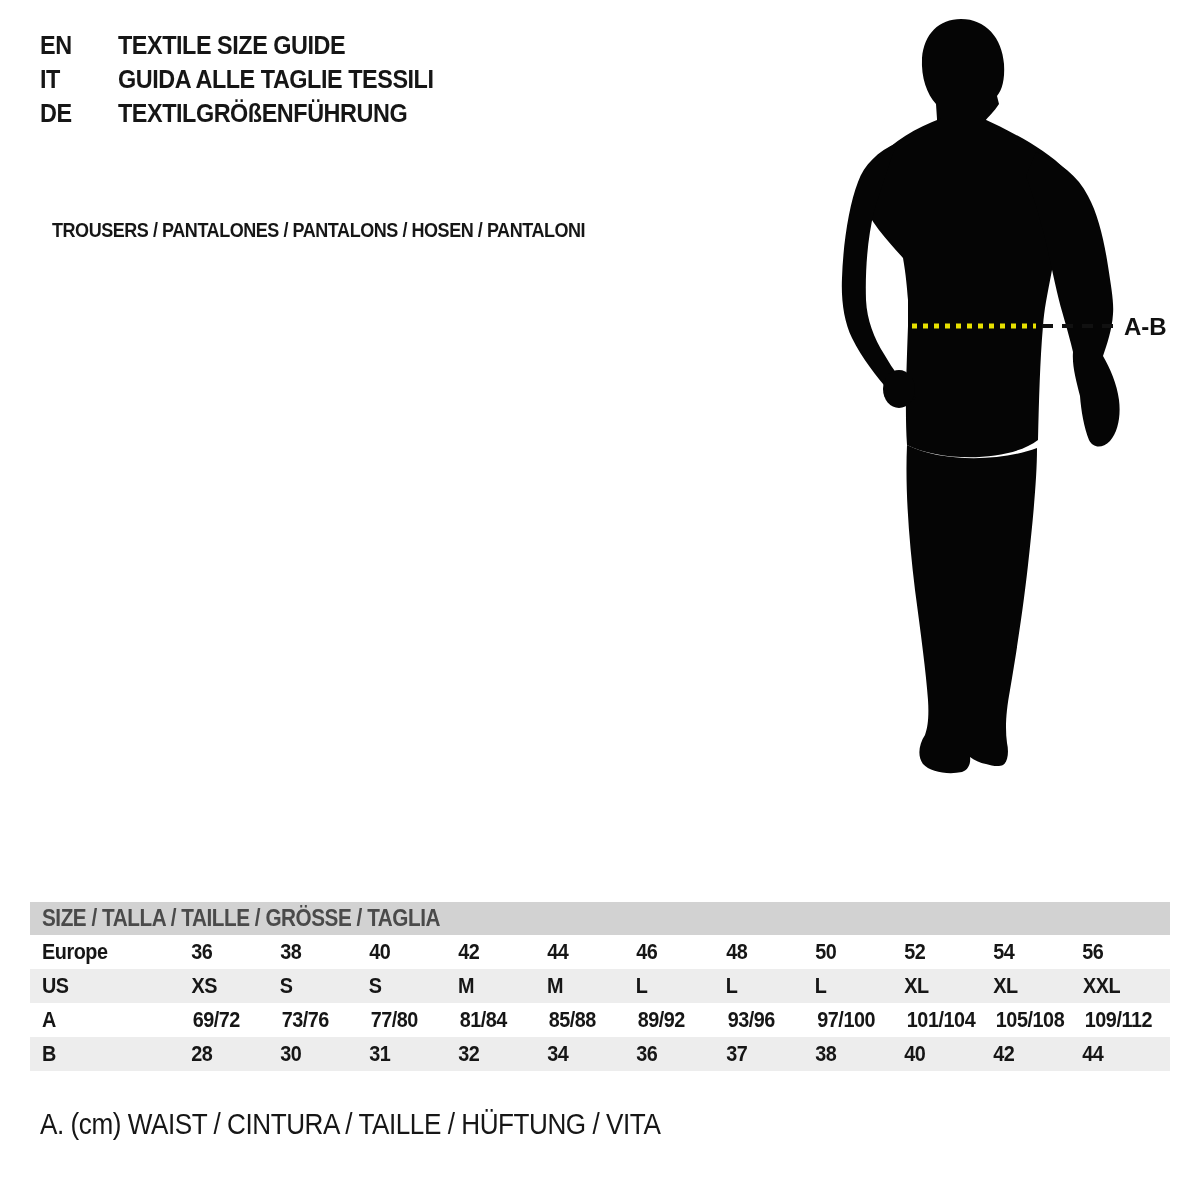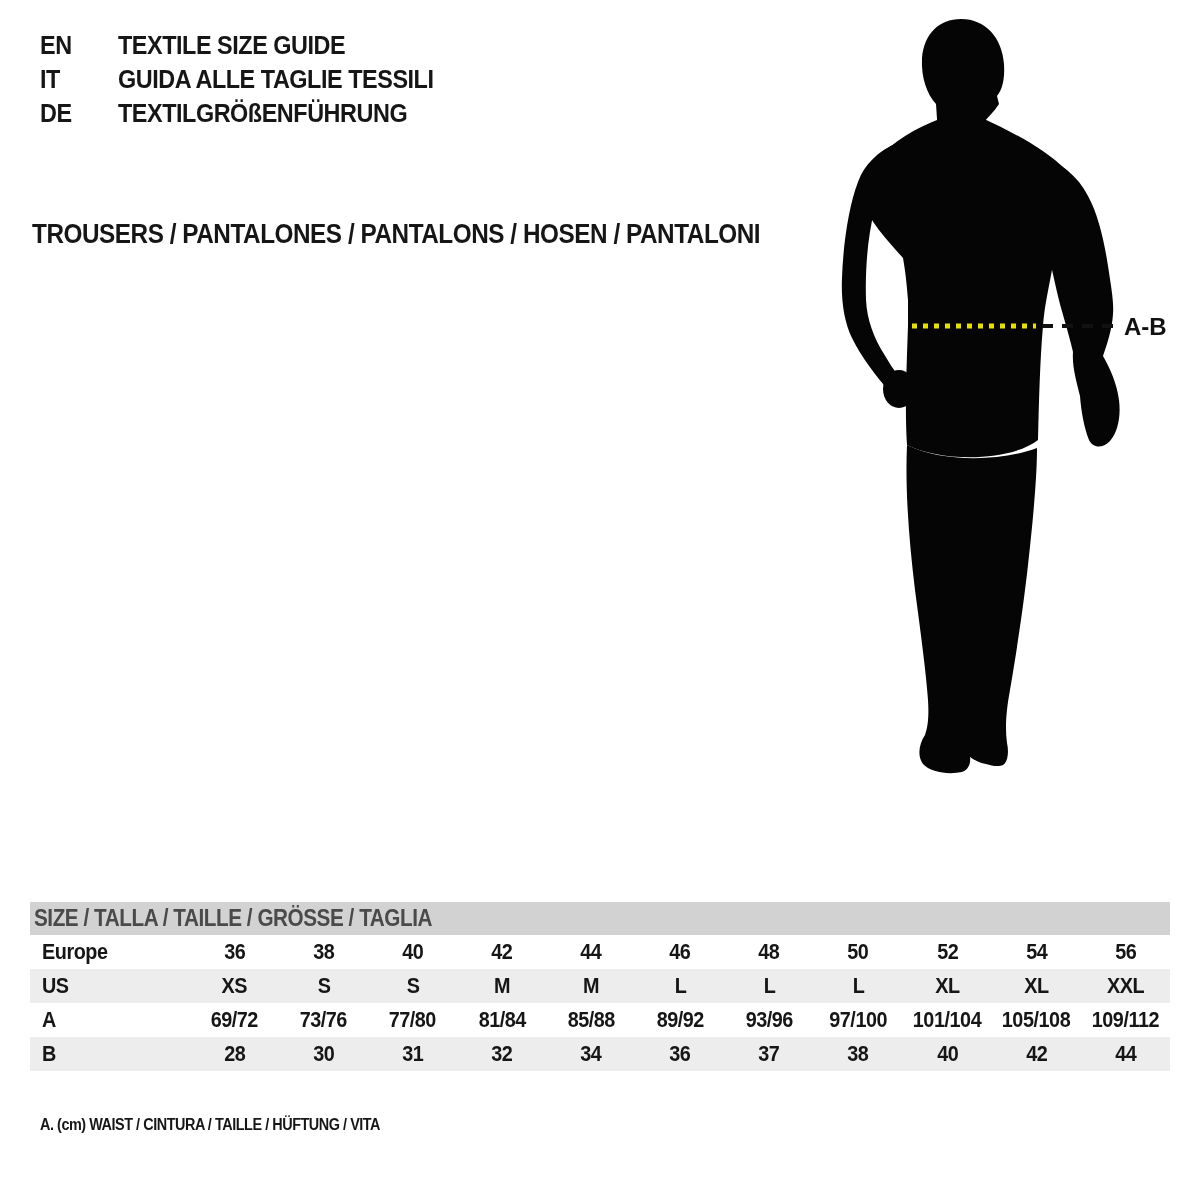--- a/index.html
+++ b/index.html
@@ -9,40 +9,40 @@
 
   .cond  { display:inline-block; transform:scaleX(.9); transform-origin:0 50%; white-space:nowrap; }
   .condc { display:inline-block; transform:scaleX(.9); transform-origin:50% 50%; white-space:nowrap; }
 
   
   .lang-block { position:absolute; left:40px; top:30px; }
   .lang-row   { display:flex; height:34px; align-items:flex-start; font-weight:bold; font-size:26px; letter-spacing:-.5px; }
   .lang-code  { width:78px; }
 
   
-  .garment { position:absolute; left:32px; top:219px; font-weight:bold; font-size:27px; letter-spacing:-.5px; }
+  .garment { position:absolute; left:52px; top:219px; font-weight:bold; font-size:20px; letter-spacing:-.5px; }
 
   
   .figure-svg { position:absolute; left:820px; top:0; width:380px; height:800px; }
   .measure-text { font-family:"Liberation Sans","DejaVu Sans",sans-serif; font-weight:bold; font-size:24px; fill:#111; }
 
   
   .section-title { position:absolute; left:40px; top:850px; font-weight:bold; font-size:23px; letter-spacing:-.5px; }
 
   
   .size-table { position:absolute; left:30px; top:902px; width:1140px; }
-  .thead { height:33px; background:#d2d2d2; color:#4a4a4a; display:flex; align-items:center; padding-left:4px;
+  .thead { height:33px; background:#d2d2d2; color:#4a4a4a; display:flex; align-items:center; padding-left:12px;
            font-weight:bold; font-size:23px; letter-spacing:-.5px; }
   .trow  { height:34px; display:flex; align-items:center; font-weight:bold; font-size:22px; letter-spacing:-.5px; }
   .trow.stripe { background:#ededed; }
   .cell-label { width:160px; padding-left:12px; }
-  .cell { flex:1; text-align:center; }
+  .cell { flex:1; text-align:left; }
 
   
-  .footnotes { position:absolute; left:40px; top:1106px; font-weight:bold; font-size:16px; letter-spacing:-.5px; }
+  .footnotes { position:absolute; left:40px; top:1106px; font-weight:normal; font-size:29px; letter-spacing:-.5px; }
   .footnote  { height:37px; display:flex; align-items:center; }
 </style>
 </head>
 <body>
 
 <div class="canvas">
 
   <div class="lang-block">
     <div class="lang-row">
       <span class="lang-code"><span class="cond">EN</span></span>

